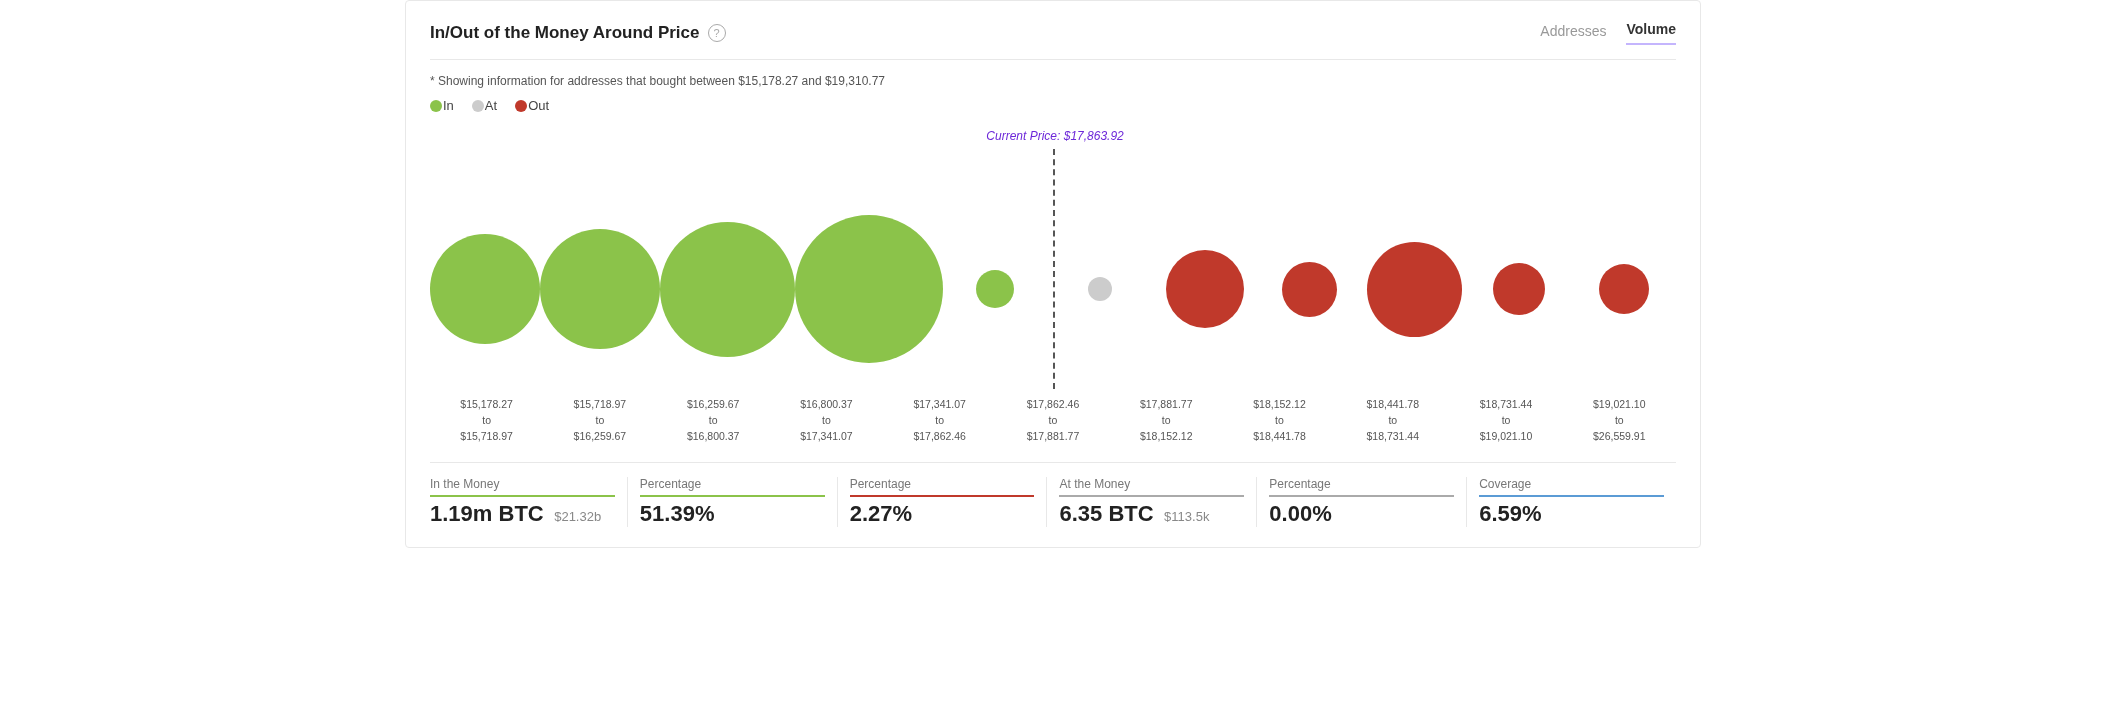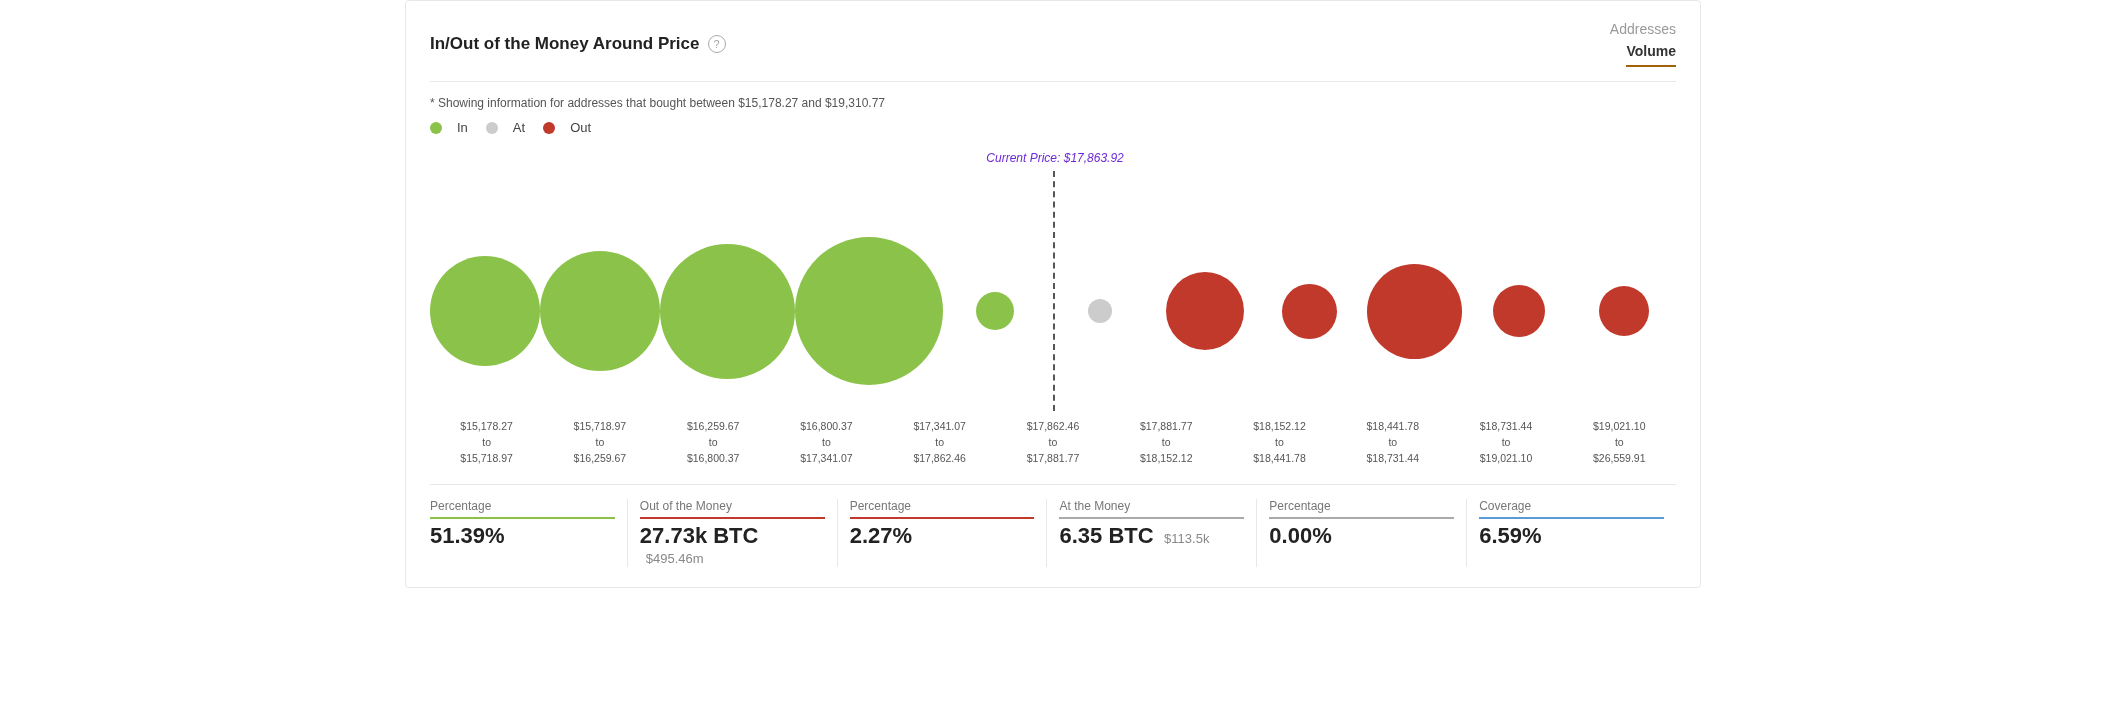--- a/index.html
+++ b/index.html
@@ -41,49 +41,49 @@
       border: 1.5px solid #aaa;
       display: inline-flex;
       align-items: center;
       justify-content: center;
       font-size: 11px;
       color: #aaa;
       cursor: pointer;
     }
     .tab-group {
       display: flex;
+      gap: 20px;
       align-items: flex-end;
-      flex-direction: column;
     }
     .tab {
       font-size: 14px;
       color: #999;
       cursor: pointer;
       padding-bottom: 6px;
     }
     .tab.active {
       color: #333;
       font-weight: 600;
-      border-bottom: 2px solid #a16207;
+      border-bottom: 2px solid #c4b5fd;
     }
     .subtitle {
       font-size: 12px;
       color: #555;
       margin-bottom: 10px;
     }
     .legend {
       display: flex;
       gap: 18px;
       align-items: center;
       margin-bottom: 16px;
     }
     .legend-item {
       display: flex;
       align-items: center;
-      gap: 15px;
+      gap: 1px;
       font-size: 13px;
       color: #444;
     }
     .legend-dot {
       width: 12px;
       height: 12px;
       border-radius: 50%;
     }
     .chart-area {
       position: relative;
@@ -258,33 +258,33 @@
       <div class="label-col"><span>$17,862.46</span><br><span>to</span><br><span>$17,881.77</span></div>
       <div class="label-col"><span>$17,881.77</span><br><span>to</span><br><span>$18,152.12</span></div>
       <div class="label-col"><span>$18,152.12</span><br><span>to</span><br><span>$18,441.78</span></div>
       <div class="label-col"><span>$18,441.78</span><br><span>to</span><br><span>$18,731.44</span></div>
       <div class="label-col"><span>$18,731.44</span><br><span>to</span><br><span>$19,021.10</span></div>
       <div class="label-col"><span>$19,021.10</span><br><span>to</span><br><span>$26,559.91</span></div>
     </div>
 
   <div class="summary-section">
 
+    <div class="summary-item">
+      <div class="summary-label green">In the Money</div>
+      <div>
+        <span class="summary-value">1.19m BTC</span>
+        <span class="summary-sub">$21.32b</span>
+      </div>
+    </div>
 
     <div class="summary-item">
       <div class="summary-label green">Percentage</div>
       <div class="summary-value">51.39%</div>
     </div>
 
-    <div class="summary-item">
-      <div class="summary-label red">Out of the Money</div>
-      <div>
-        <span class="summary-value">27.73k BTC</span>
-        <span class="summary-sub">$495.46m</span>
-      </div>
-    </div>
 
     <div class="summary-item">
       <div class="summary-label red">Percentage</div>
       <div class="summary-value">2.27%</div>
     </div>
 
     <div class="summary-item">
       <div class="summary-label gray">At the Money</div>
       <div>
         <span class="summary-value">6.35 BTC</span>

